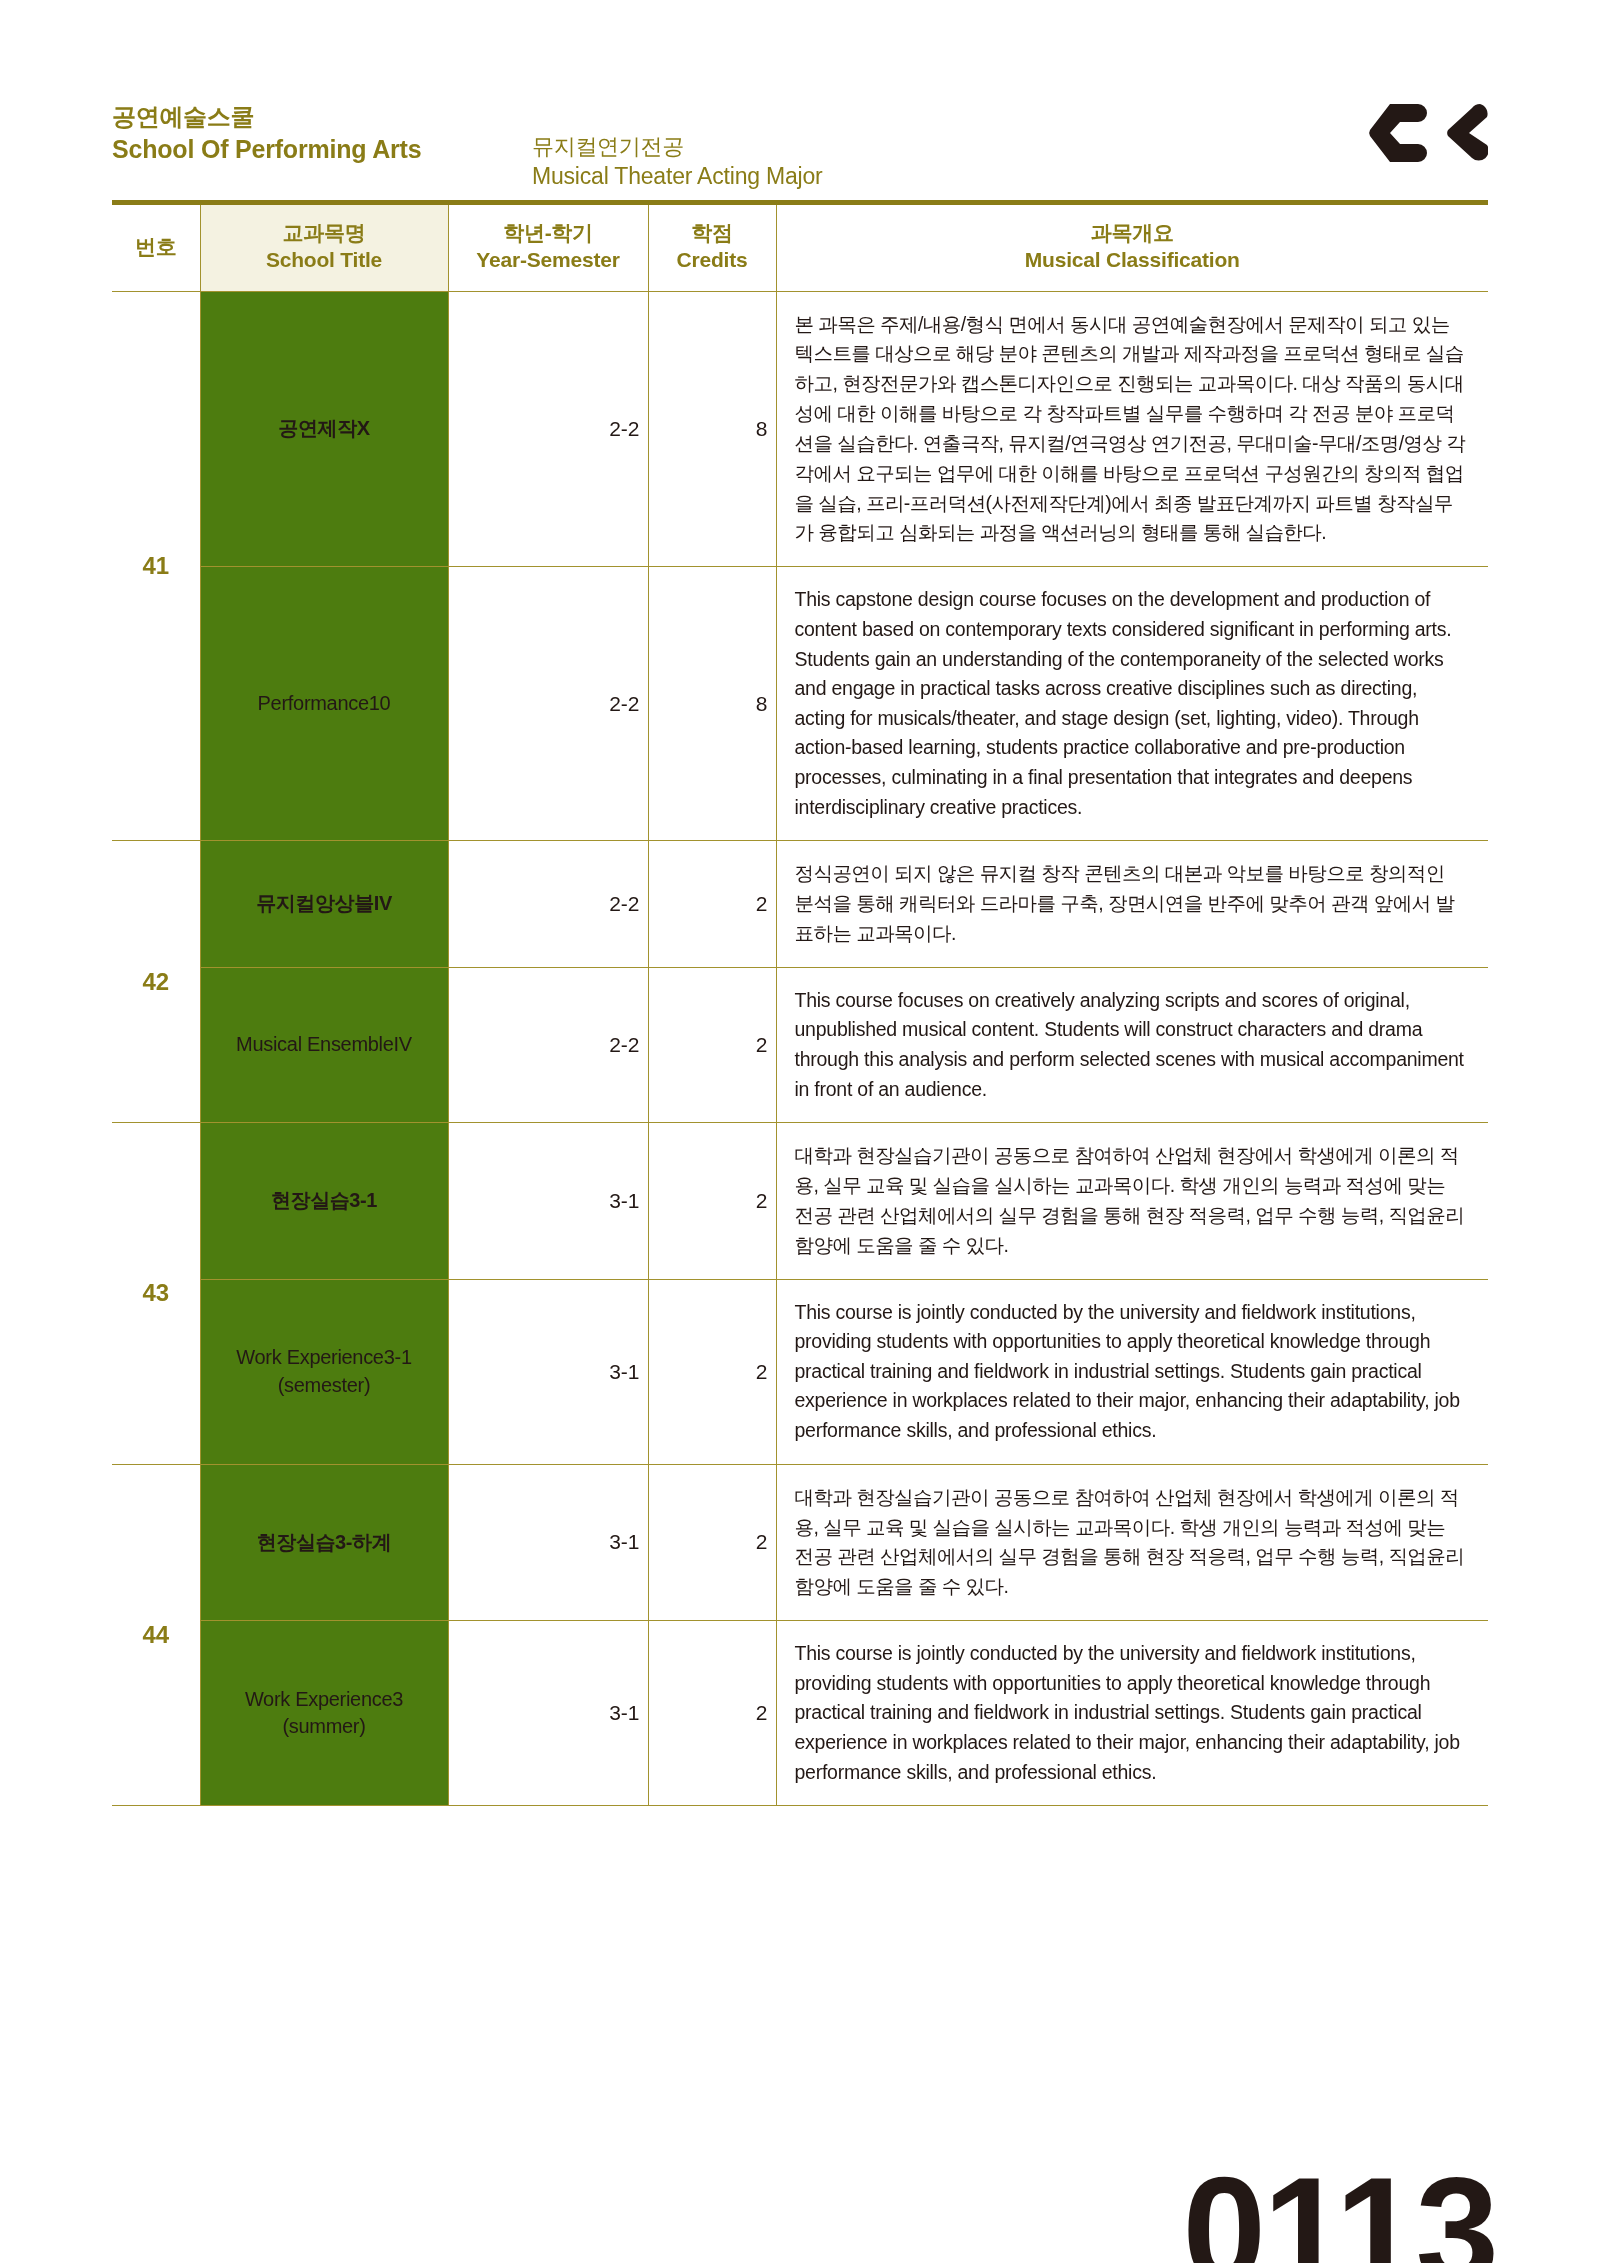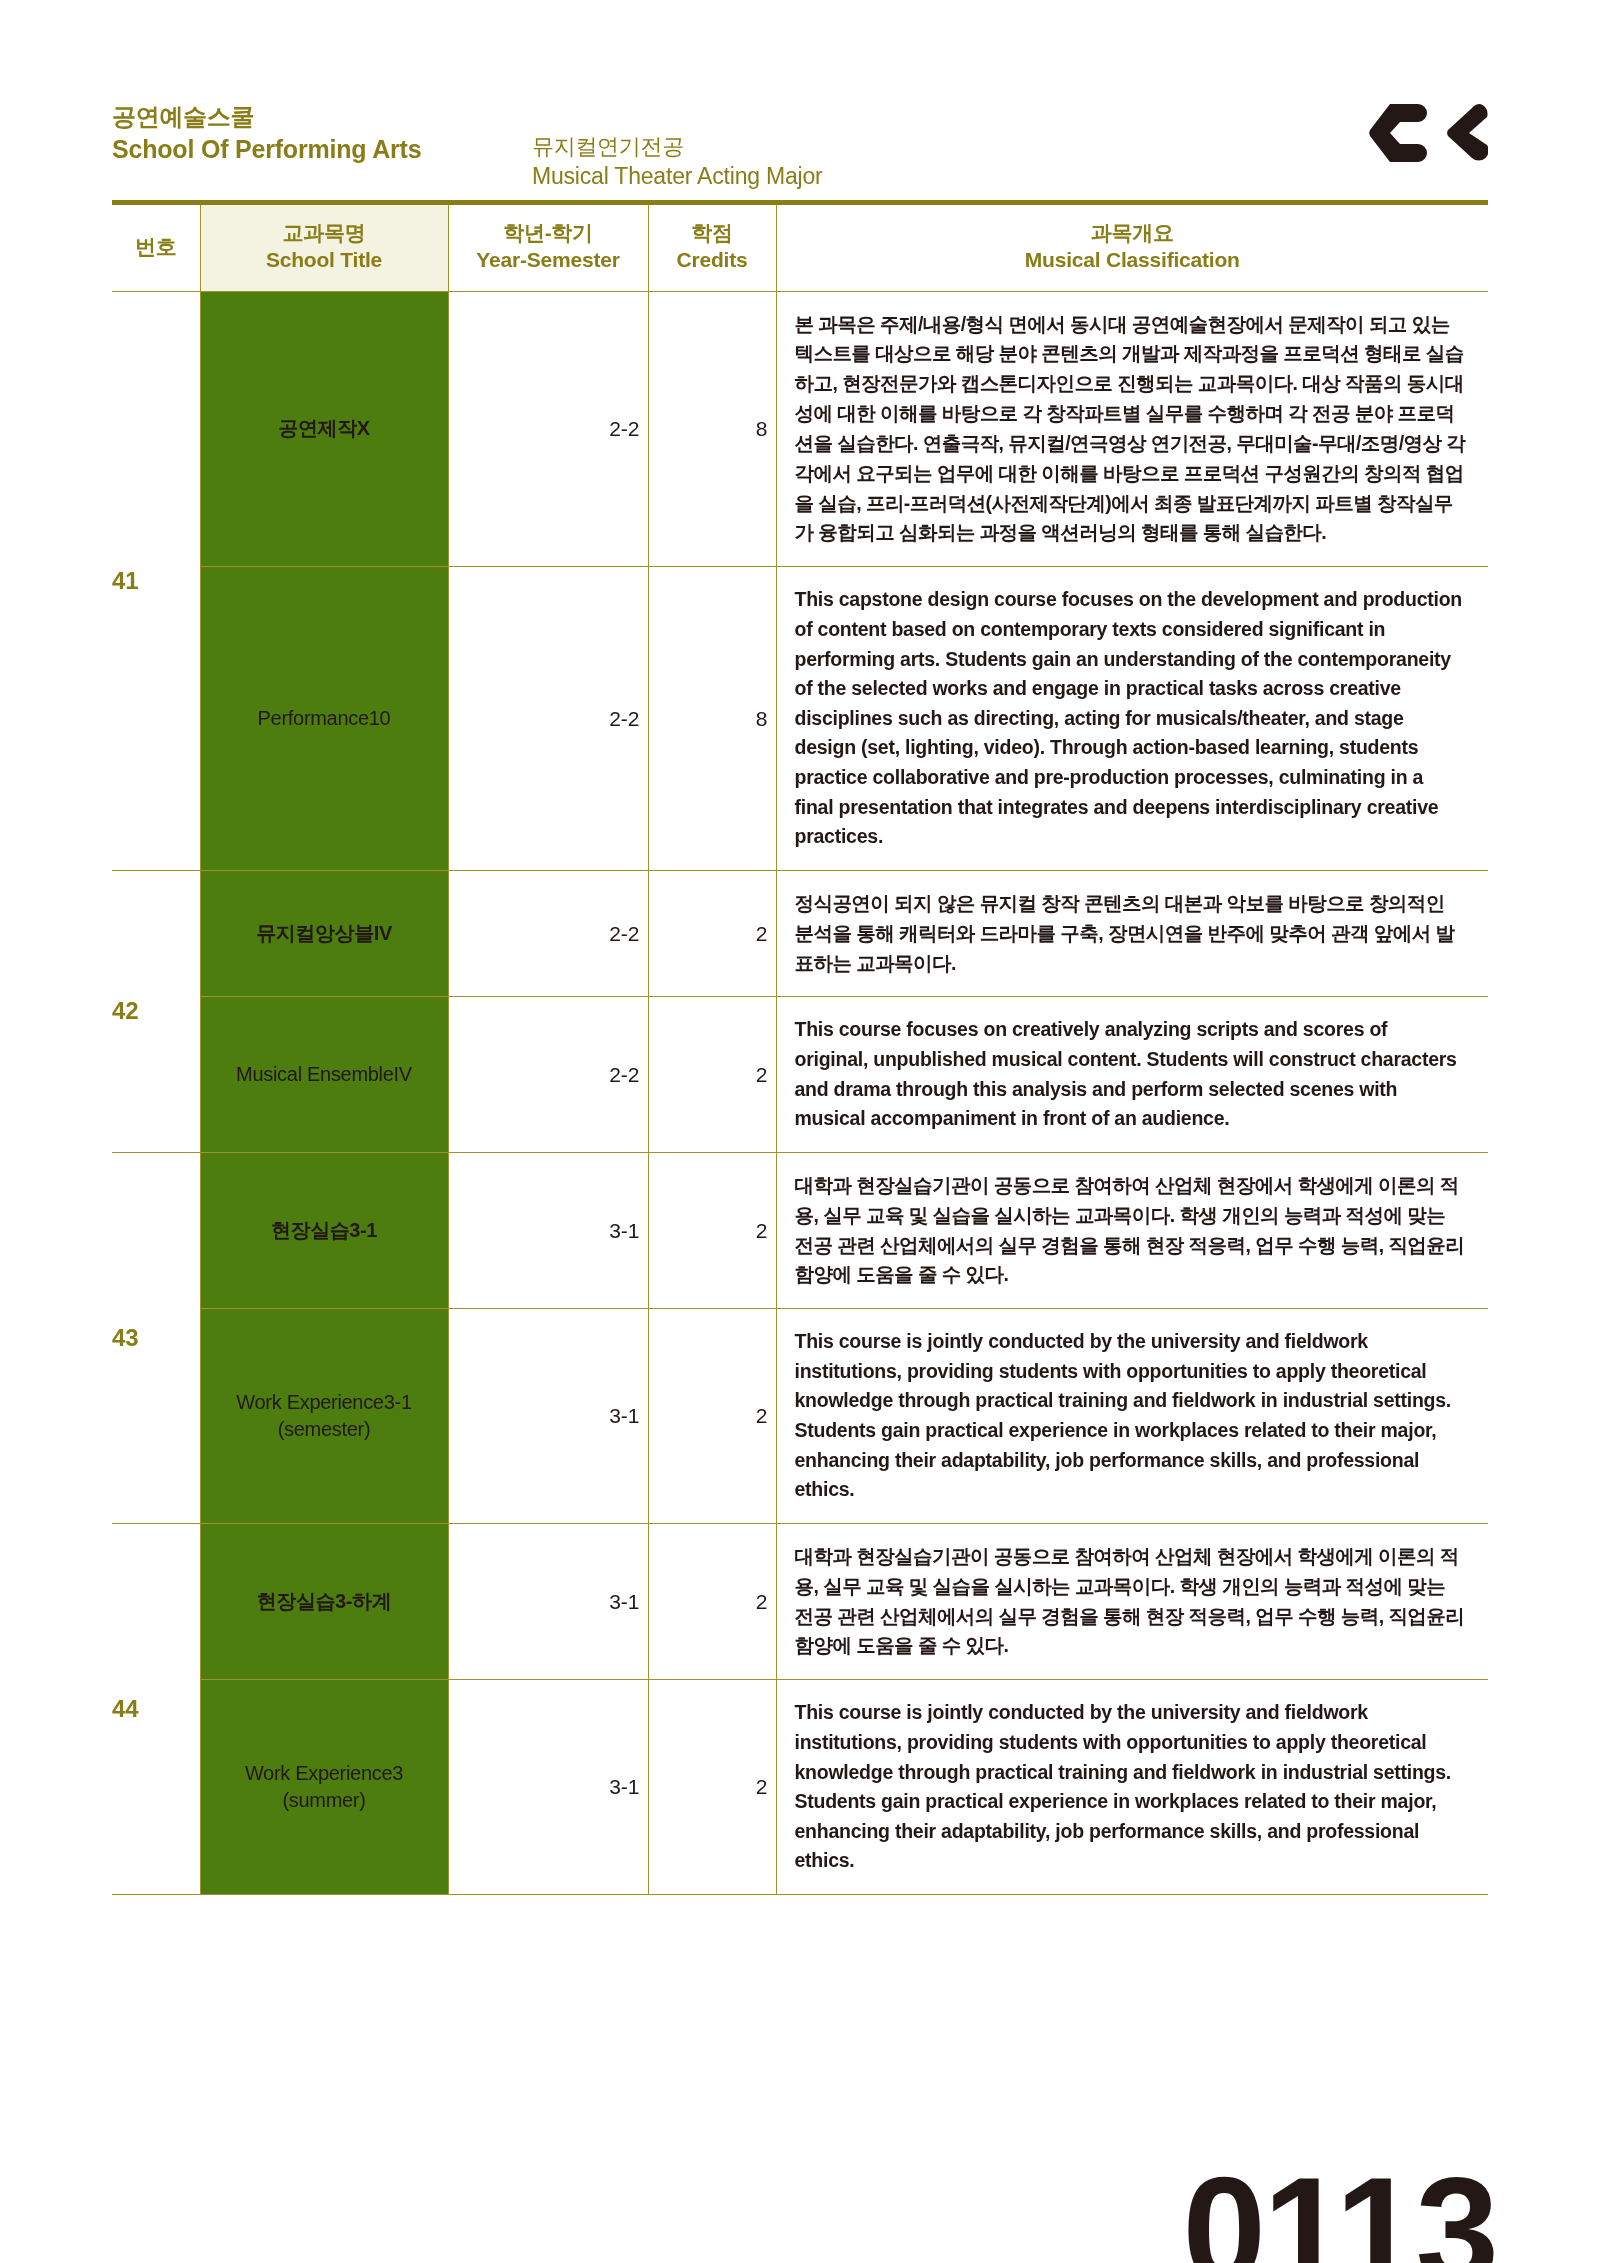--- a/index.html
+++ b/index.html
@@ -135,21 +135,21 @@
   tbody td {
     border-right: 1.6px solid #a2922e;
     border-bottom: 1.6px solid #a2922e;
     vertical-align: middle;
     background: #ffffff;
     padding: 10px 8px;
   }
   tbody td:last-child { border-right: none; }
 
   td.num-cell {
-    text-align: left;
+    text-align: center;
     vertical-align: middle;
     font-size: 24px;
     font-weight: 700;
     color: #8a7c17;
     border-right: none;
     border-bottom: none;
     padding: 0;
   }
   td.num-cell.group-end {
     border-bottom: 1.6px solid #a2922e;
@@ -177,21 +177,21 @@
     font-weight: 400;
   }
 
   td.desc-cell {
     text-align: left;
     font-size: 19.5px;
     line-height: 1.52;
     letter-spacing: -0.25px;
     color: #231815;
     padding: 18px 22px 18px 18px;
-    font-weight: 700;
+    font-weight: 400;
   }
   td.desc-cell.ko {
     letter-spacing: -0.55px;
     line-height: 1.53;
   }
 
   
 
   
   .page-number {

